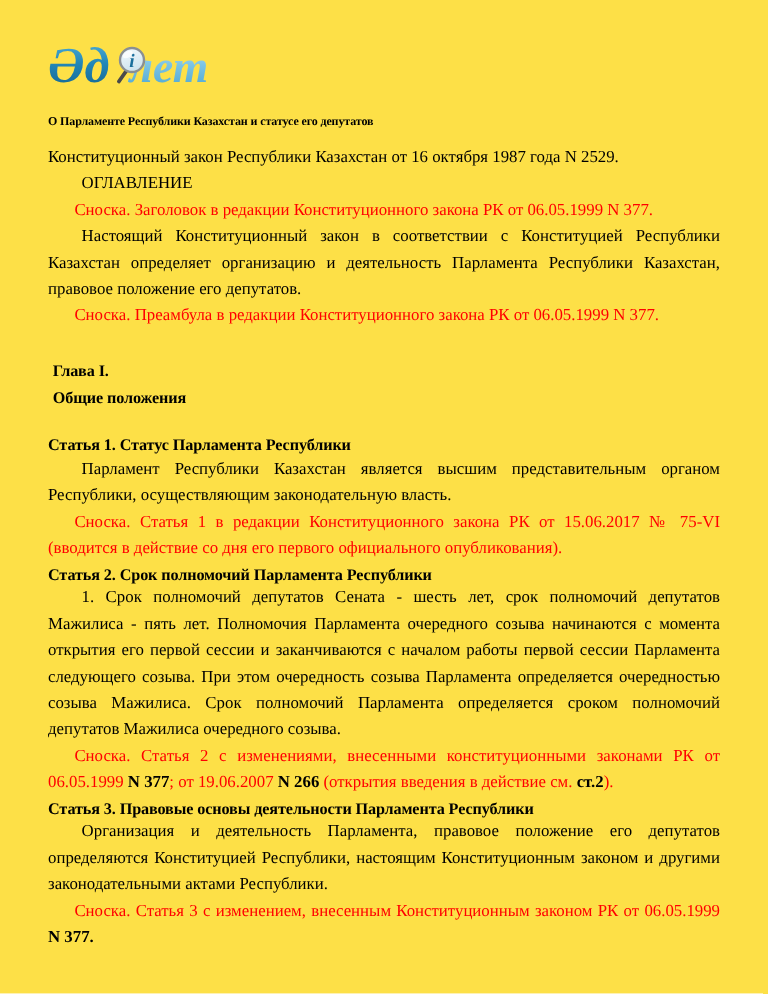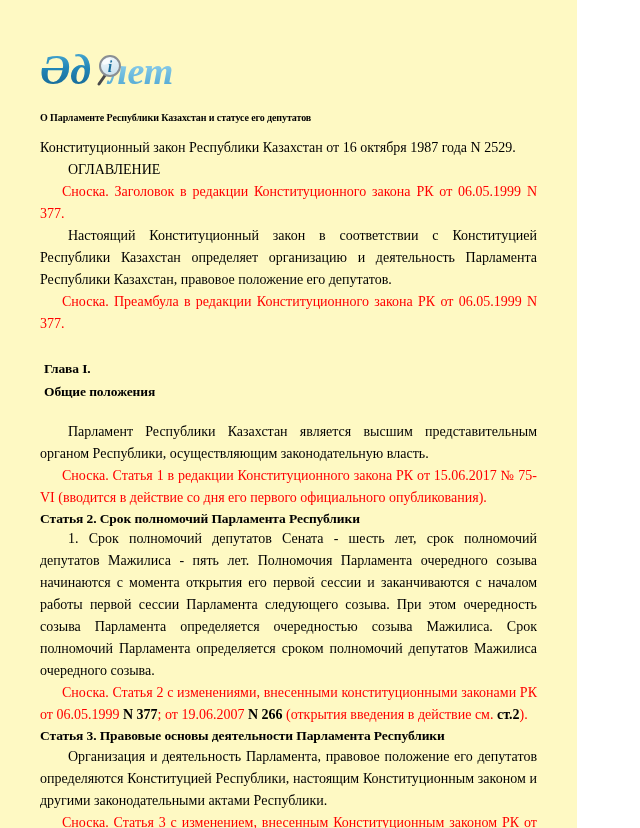--- a/index.html
+++ b/index.html
@@ -11,25 +11,25 @@
   body {
     width: 640px;
     height: 828px;
     overflow: hidden;
     font-family: "Liberation Serif", "DejaVu Serif", serif;
     color: #000000;
   }
 
   .page {
     position: relative;
-    width: 577px;
+    width: 640px;
     height: 828px;
-    background: #fef9c3;
+    background: #fde047;
     box-sizing: border-box;
-    padding: 16px 40px;
+    padding: 0 40px;
   }
 
   
   .logo-block {
     padding-top: 30px;
     height: 58px;
   }
   .logo {
     position: relative;
     display: inline-block;
@@ -143,20 +143,21 @@
 
   <p class="note">Сноска. Преамбула в редакции Конституционного закона РК от 06.05.1999 N 377.</p>
 
   <div class="gap-lg"></div>
 
   <h2 class="chapter">Глава I.</h2>
   <h2 class="chapter">Общие положения</h2>
 
   <div class="gap-md"></div>
 
+  <h3 class="article">Статья 1. Статус Парламента Республики</h3>
   <p class="body-par indent">Парламент Республики Казахстан является высшим представительным органом Республики, осуществляющим законодательную власть.</p>
   <p class="note">Сноска. Статья 1 в редакции Конституционного закона РК от 15.06.2017 № 75-VI (вводится в действие со дня его первого официального опубликования).</p>
 
   <h3 class="article">Статья 2. Срок полномочий Парламента Республики</h3>
   <p class="body-par indent">1. Срок полномочий депутатов Сената - шесть лет, срок полномочий депутатов Мажилиса - пять лет. Полномочия Парламента очередного созыва начинаются с момента открытия его первой сессии и заканчиваются с началом работы первой сессии Парламента следующего созыва. При этом очередность созыва Парламента определяется очередностью созыва Мажилиса. Срок полномочий Парламента определяется сроком полномочий депутатов Мажилиса очередного созыва.</p>
   <p class="note"><span>Сноска. Статья 2 с изменениями, внесенными конституционными законами РК от 06.05.1999 </span><span class="blk">N 377</span><span>; от 19.06.2007 </span><span class="blk">N 266</span><span> (открытия введения в действие см. </span><span class="blk">ст.2</span><span>).</span></p>
 
   <h3 class="article">Статья 3. Правовые основы деятельности Парламента Республики</h3>
   <p class="body-par indent">Организация и деятельность Парламента, правовое положение его депутатов определяются Конституцией Республики, настоящим Конституционным законом и другими законодательными актами Республики.</p>
   <p class="note"><span>Сноска. Статья 3 с изменением, внесенным Конституционным законом РК от 06.05.1999 </span><span class="blk">N 377.</span></p>

